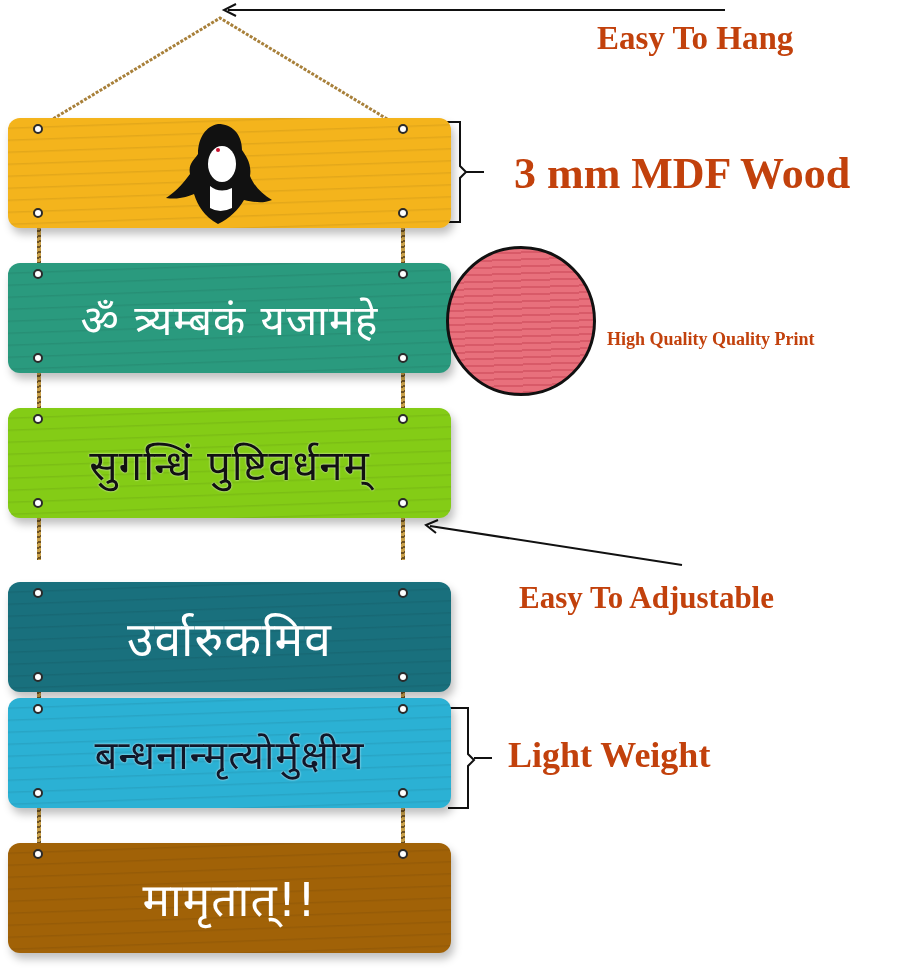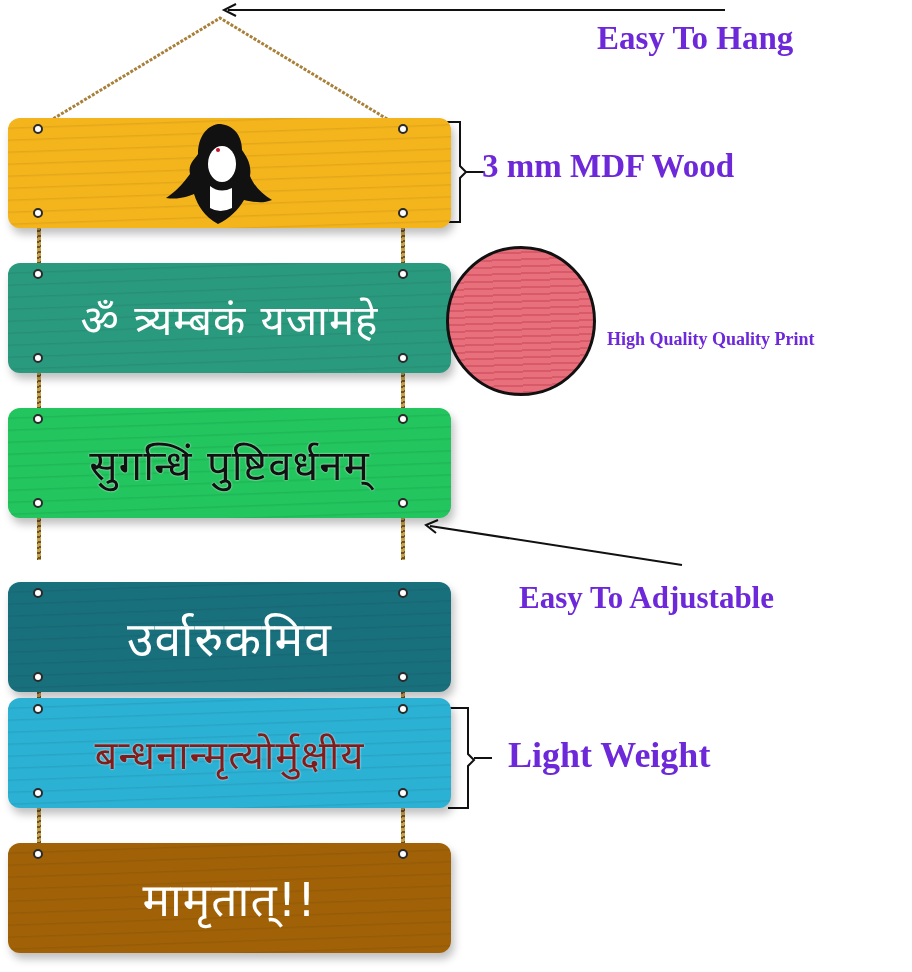--- a/index.html
+++ b/index.html
@@ -3,21 +3,21 @@
 <meta charset="utf-8">
 <style>
   html,body{margin:0;padding:0;background:#fff;}
   body{width:912px;height:972px;position:relative;overflow:hidden;font-family:"DejaVu Serif",serif;}
   .abs{position:absolute;}
   .board{position:absolute;left:8px;width:443px;height:110px;border-radius:12px;box-shadow:3px 6px 8px rgba(0,0,0,0.25);overflow:hidden;}
   .board .grain{position:absolute;inset:0;background:repeating-linear-gradient(178deg,rgba(0,0,0,0.0) 0px,rgba(0,0,0,0.0) 9px,rgba(0,0,0,0.07) 10px,rgba(0,0,0,0.0) 12px);}
   .board .text{position:absolute;left:0;right:0;top:0;bottom:0;display:flex;align-items:center;justify-content:center;font-family:"DejaVu Sans",sans-serif;font-size:42px;letter-spacing:1px;}
   .hole{position:absolute;width:10px;height:10px;border-radius:50%;background:#fff;border:2px solid #2a2a2a;box-sizing:border-box;}
   .rope{position:absolute;width:4px;background:repeating-linear-gradient(160deg,#c8a04a 0 3px,#6e5222 3px 5px);}
-  .label{position:absolute;font-family:"Liberation Serif",serif;font-weight:bold;color:#6d28d9;white-space:nowrap;}
+  .label{position:absolute;font-family:"Liberation Serif",serif;font-weight:bold;color:#c2410c;white-space:nowrap;}
 </style>
 </head>
 <body>
 
 <svg class="abs" style="left:0;top:0" width="912" height="972">
   <polyline points="38,128 220,18 402,128" fill="none" stroke="#a8803a" stroke-width="3" stroke-dasharray="3,1.5"></polyline>
 
   <line x1="725" y1="10" x2="228" y2="10" stroke="#111" stroke-width="2"></line>
   <polyline points="236,4 224,10 236,16" fill="none" stroke="#111" stroke-width="2"></polyline>
 
@@ -58,53 +58,53 @@
 
 <div class="board" style="top:263px;background:#2a9a7e">
   <div class="grain"></div>
   <div class="text" style="color:#fff">ॐ त्र्यम्बकं यजामहे</div>
   <div class="hole" style="left:25px;top:6px"></div>
     <div class="hole" style="left:390px;top:6px"></div>
   <div class="hole" style="left:25px;top:90px"></div>
     <div class="hole" style="left:390px;top:90px"></div>
 </div>
 
-<div class="board" style="top:408px;background:#22c55e">
+<div class="board" style="top:408px;background:#84cc16">
   <div class="grain"></div>
   <div class="text" style="color:#111;text-shadow:0 0 2px #fff">सुगन्धिं पुष्टिवर्धनम्</div>
   <div class="hole" style="left:25px;top:6px"></div>
     <div class="hole" style="left:390px;top:6px"></div>
   <div class="hole" style="left:25px;top:90px"></div>
     <div class="hole" style="left:390px;top:90px"></div>
 </div>
 
 <div class="board" style="top:582px;background:#19707d">
   <div class="grain"></div>
   <div class="text" style="color:#fff;font-size:48px">उर्वारुकमिव</div>
   <div class="hole" style="left:25px;top:6px"></div>
     <div class="hole" style="left:390px;top:6px"></div>
   <div class="hole" style="left:25px;top:90px"></div>
     <div class="hole" style="left:390px;top:90px"></div>
 </div>
 
 <div class="board" style="top:698px;background:#2bb1d4">
   <div class="grain"></div>
-  <div class="text" style="color:#7f1d1d;font-size:40px;text-shadow:0 0 2px #fff">बन्धनान्मृत्योर्मुक्षीय</div>
+  <div class="text" style="color:#0f172a;font-size:40px;text-shadow:0 0 2px #fff">बन्धनान्मृत्योर्मुक्षीय</div>
   <div class="hole" style="left:25px;top:6px"></div>
     <div class="hole" style="left:390px;top:6px"></div>
   <div class="hole" style="left:25px;top:90px"></div>
     <div class="hole" style="left:390px;top:90px"></div>
 </div>
 
 <div class="board" style="top:843px;background:#a16207">
   <div class="grain"></div>
   <div class="text" style="color:#fff;font-size:46px">मामृतात्!!</div>
   <div class="hole" style="left:25px;top:6px"></div>
     <div class="hole" style="left:390px;top:6px"></div>
 </div>
 
 <div class="abs" style="left:446px;top:246px;width:150px;height:150px;border-radius:50%;border:3px solid #111;box-sizing:border-box;background:repeating-linear-gradient(178deg,#e8707c 0 5px,#d85a68 5px 7px);"></div>
 
 <div class="label" style="left:597px;top:20px;font-size:33px">Easy To Hang</div>
-<div class="label" style="left:482px;top:148px;font-size:33px">3 mm MDF Wood</div>
+<div class="label" style="left:514px;top:148px;font-size:44px">3 mm MDF Wood</div>
 <div class="label" style="left:607px;top:329px;font-size:18px">High Quality Quality Print</div>
 <div class="label" style="left:519px;top:580px;font-size:31px">Easy To Adjustable</div>
 <div class="label" style="left:508px;top:734px;font-size:36px">Light Weight</div>
 
 </body></html>

